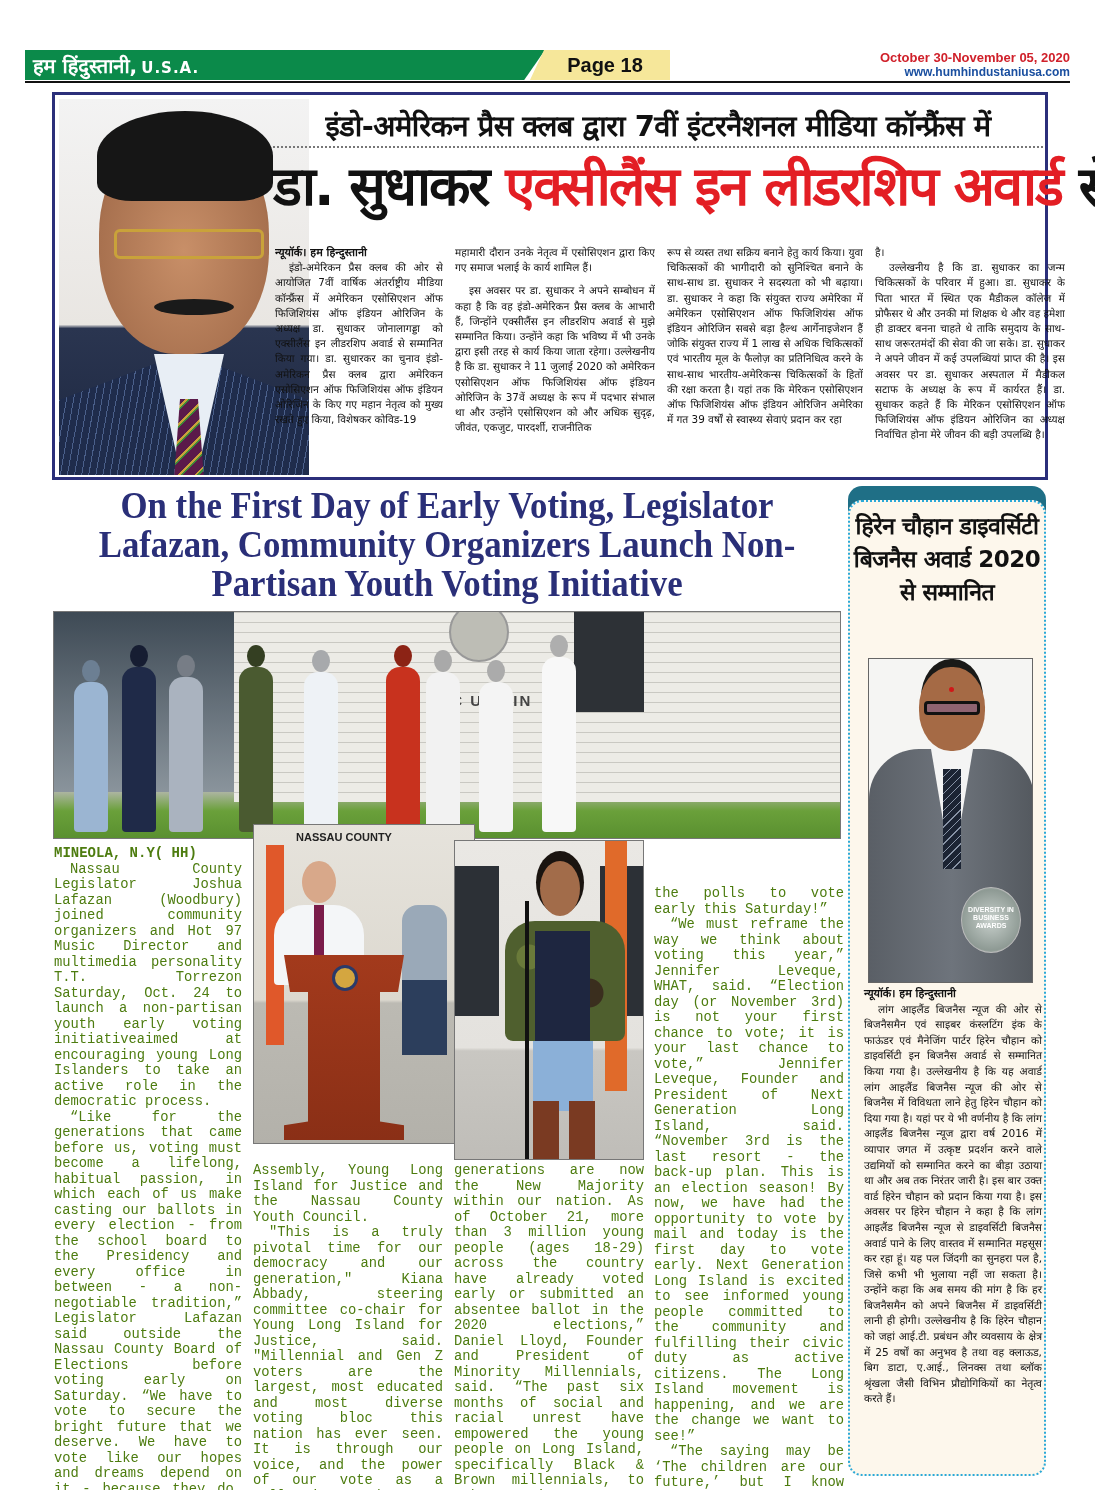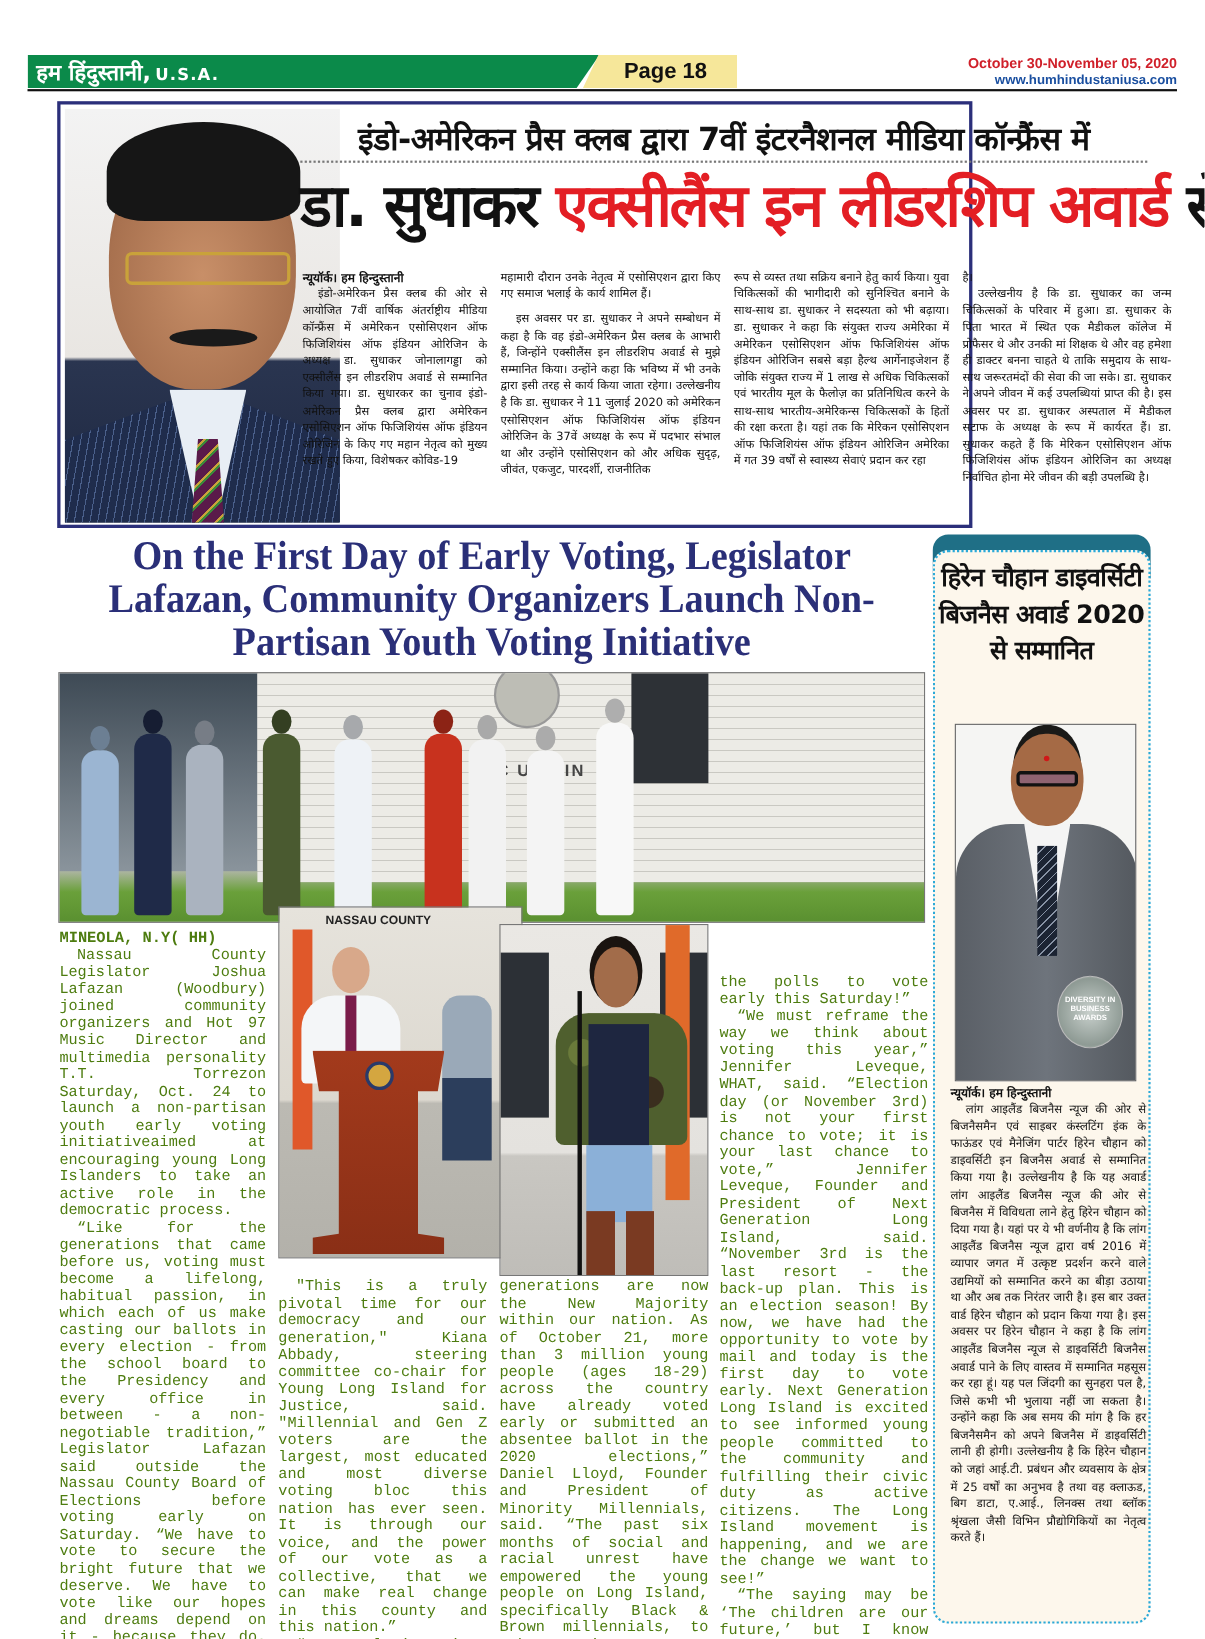--- a/index.html
+++ b/index.html
@@ -15,21 +15,21 @@
   .mast-title .usa { font-size: 15px; letter-spacing: 1px; margin-left: 4px; }
   .mast-page { position: absolute; left: 505px; top: 0; width: 140px; height: 30px; background: #f6e79a;
     clip-path: polygon(10% 0, 100% 0, 100% 100%, 0 100%);
     font-family: "Liberation Sans", sans-serif; font-weight: bold; font-size: 20px; text-align: center; line-height: 30px; padding-left: 10px; }
   .mast-rule { position: absolute; left: 0; top: 31px; width: 1045px; height: 2px; background: #111; }
   .mast-date { position: absolute; right: 0; top: 0; text-align: right; font-family: "Liberation Sans", sans-serif;
     font-weight: bold; color: #d0202a; font-size: 13px; line-height: 15px; }
   .mast-url { color: #1a4fa0; font-size: 12px; }
 
   
-  .hindi-box { position: absolute; left: 52px; top: 92px; width: 832px; height: 388px; border: 3px solid #2b2f7a; background: #fff; }
+  .hindi-box { position: absolute; left: 52px; top: 92px; width: 996px; height: 388px; border: 3px solid #2b2f7a; background: #fff; }
   .portrait { position: absolute; left: 4px; top: 4px; width: 250px; height: 376px; overflow: hidden;
     background: linear-gradient(180deg, #f3f3f3 0%, #e9e6e2 60%, #2a3550 61%, #1d2740 100%); }
   .portrait .head { position: absolute; left: 40px; top: 25px; width: 170px; height: 230px; border-radius: 48% 48% 45% 45%;
     background: radial-gradient(ellipse at 50% 55%, #c88f68 0%, #a8714f 70%, #7a4f33 100%); }
   .portrait .hair { position: absolute; left: 38px; top: 12px; width: 176px; height: 90px; border-radius: 50% 50% 20% 20%; background: #161616; }
   .portrait .glasses { position: absolute; left: 55px; top: 130px; width: 150px; height: 30px; border: 3px solid #c9a23a; border-radius: 6px; }
   .portrait .mustache { position: absolute; left: 95px; top: 200px; width: 80px; height: 16px; background: #1a1a1a; border-radius: 50%; }
   .portrait .suit { position: absolute; left: 0; top: 265px; width: 250px; height: 120px;
     background: repeating-linear-gradient(100deg, #1f2c4c 0 6px, #4a5f8a 6px 7px); clip-path: polygon(0 30%, 38% 0, 62% 0, 100% 30%, 100% 100%, 0 100%); }
   .portrait .shirt { position: absolute; left: 95px; top: 255px; width: 70px; height: 125px; background: #e8eef5; clip-path: polygon(0 0, 100% 0, 60% 100%, 40% 100%); }
@@ -204,20 +204,21 @@
     <div class="flag"></div>
   <div class="jeans"></div>
     <div class="boots"></div>
   <div class="camo"></div>
     <div class="shirt"></div>
     <div class="head"></div>
   <div class="mic"></div>
 </div>
 
 <div class="en-col c2">
+  <p>Assembly, Young Long Island for Justice and the Nassau County Youth Council.</p>
   <p class="ind">"This is a truly pivotal time for our democracy and our generation," Kiana Abbady, steering committee co-chair for Young Long Island for Justice, said. "Millennial and Gen Z voters are the largest, most educated and most diverse voting bloc this nation has ever seen. It is through our voice, and the power of our vote as a collective, that we can make real change in this county and this nation.”</p>
   <p class="ind">“By population size, the Millennial and Gen Z</p>
 </div>
 
 <div class="en-col c3">
   <p>generations are now the New Majority within our nation. As of October 21, more than 3 million young people (ages 18-29) across the country have already voted early or submitted an absentee ballot in the 2020 elections,” Daniel Lloyd, Founder and President of Minority Millennials, said. “The past six months of social and racial unrest have empowered the young people on Long Island, specifically Black &amp; Brown millennials, to take action. I am confident the movement will shift directly from marching in the streets to fiercely running to</p>
 </div>
 
 <div class="en-col c4">
   <p>the polls to vote early this Saturday!”</p>

